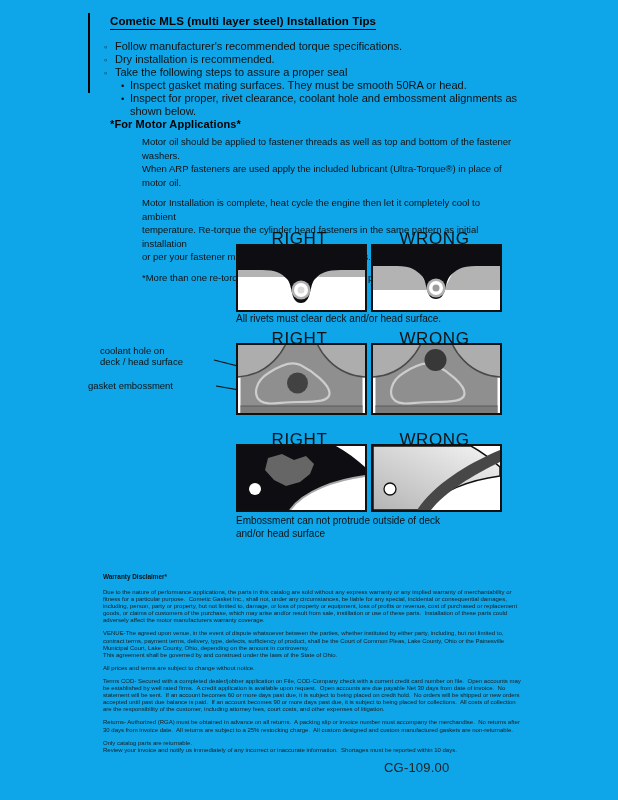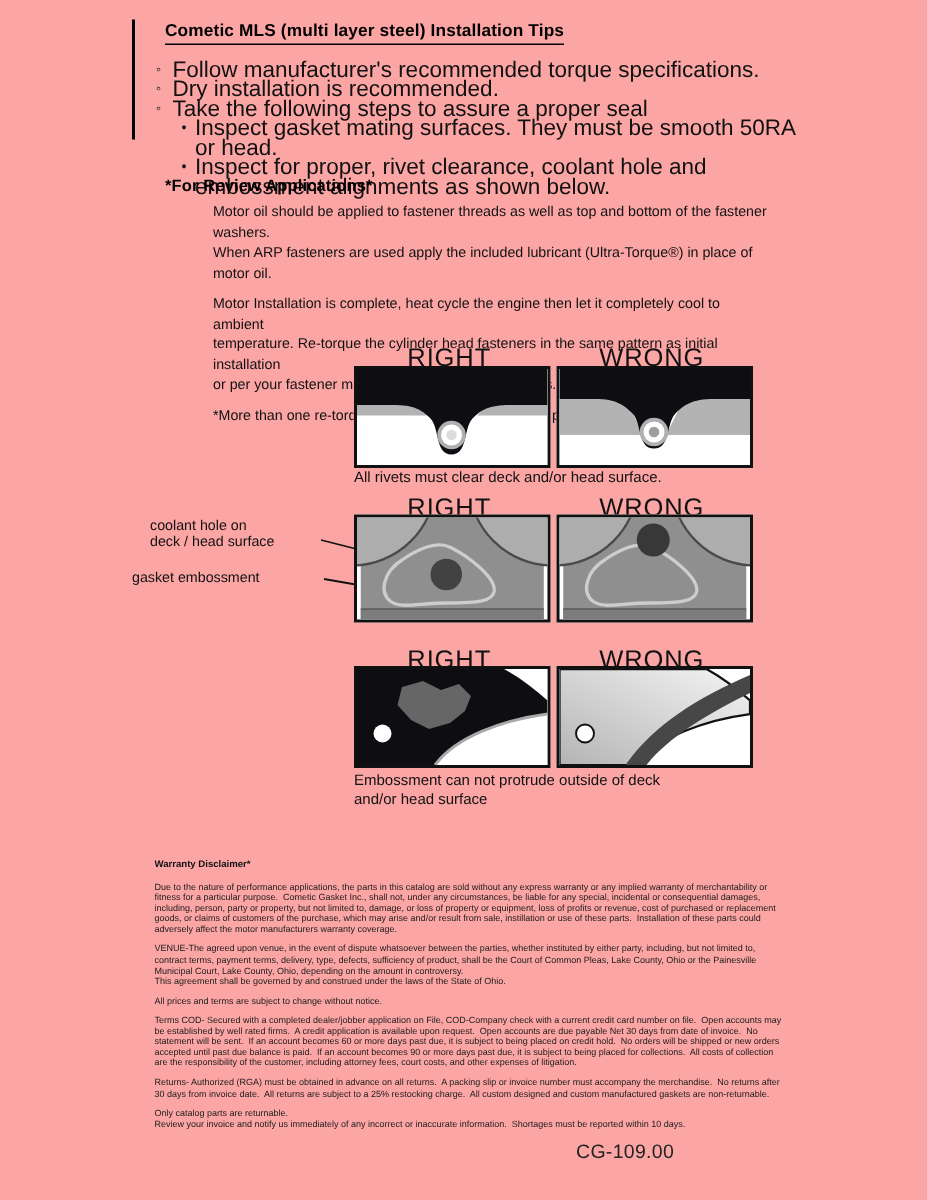--- a/index.html
+++ b/index.html
@@ -1,26 +1,26 @@
 <!DOCTYPE html>
 <html><head>
 <meta charset="utf-8">
 <style>
   * { margin:0; padding:0; box-sizing:border-box; }
   html,body { background:#ffffff; }
   #page {
-    position:relative; width:618px; height:800px; background:#fca5a5;
+    position:relative; width:618px; height:800px; background:#0ea5e9;
     font-family:"Liberation Sans", sans-serif; color:#1a1a1a; overflow:hidden;
   }
   .vrule { position:absolute; left:88px; top:13px; width:2px; height:80px; background:#000; }
   .title {
     position:absolute; left:110px; top:15px; font-size:11.5px; font-weight:bold;
     color:#000; border-bottom:1.5px solid #000; padding-bottom:2px; letter-spacing:.1px;
   }
-  .bullets { position:absolute; left:104px; top:40px; width:430px; font-size:15px; line-height:13px; color:#111; }
+  .bullets { position:absolute; left:104px; top:40px; width:430px; font-size:11px; line-height:13px; color:#111; }
   .bullet { position:relative; padding-left:11px; }
   .bullet::before { content:"◦"; position:absolute; left:0; top:0; font-size:9.5px; }
   .subbullet { position:relative; padding-left:26px; }
   .subbullet::before { content:"•"; position:absolute; left:17px; top:0; font-size:9.5px; }
   .diesel { position:absolute; left:110px; top:118px; width:402px; }
   .diesel-heading { font-size:11px; font-weight:bold; color:#000; margin-bottom:5px; letter-spacing:.1px; }
   .para { font-size:9.5px; line-height:13.5px; color:#111; white-space:pre-line; margin-bottom:7px;margin-left:32px; }
   .fig-label { position:absolute; width:127px; text-align:center; font-size:17px; color:#111; letter-spacing:.6px; }
   .fig-frame { position:absolute; width:131px; height:68px; border:2px solid #111; background:#fff; }
   .fig-frame svg { display:block; width:127px; height:64px; }
@@ -45,21 +45,21 @@
 
   <div class="bullets">
     <div class="bullet">Follow manufacturer's recommended torque specifications.</div>
     <div class="bullet">Dry installation is recommended.</div>
     <div class="bullet">Take the following steps to assure a proper seal</div>
     <div class="subbullet">Inspect gasket mating surfaces.  They must be smooth 50RA or head.</div>
     <div class="subbullet">Inspect for proper, rivet clearance, coolant hole and embossment alignments as shown below.</div>
   </div>
 
   <div class="diesel">
-    <div class="diesel-heading">*For Review Applications*</div>
+    <div class="diesel-heading">*For Motor Applications*</div>
     <div class="para">Motor oil should be applied to fastener threads as well as top and bottom of the fastener washers.
 When ARP fasteners are used apply the included lubricant (Ultra-Torque®) in place of motor oil.</div>
     <div class="para">Motor Installation is complete, heat cycle the engine then let it completely cool to ambient
 temperature. Re-torque the cylinder head fasteners in the same pattern as initial installation
 or per your fastener manufacturer's recommendations.</div>
     <div class="para">*More than one re-torque may be required to achieve proper fastener stretch*</div>
   </div>
 
   <div class="fig-label" style="left:236px; top:229px;">RIGHT</div>
   <div class="fig-label" style="left:371px; top:229px;">WRONG</div>

